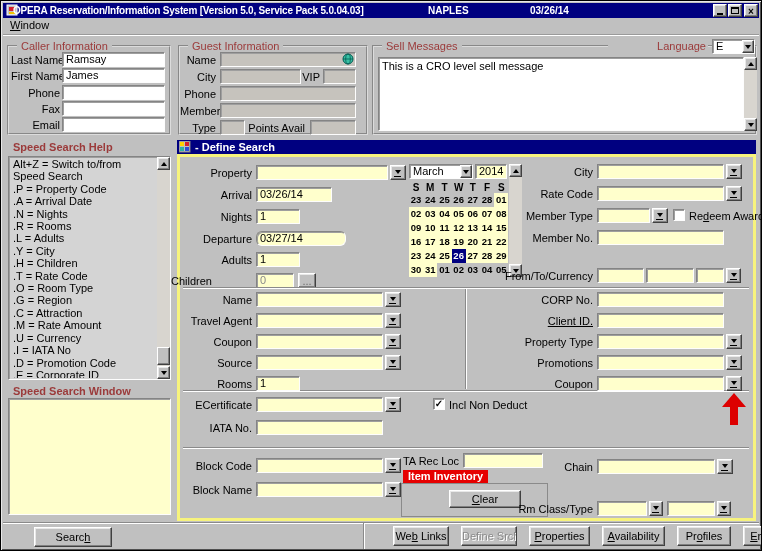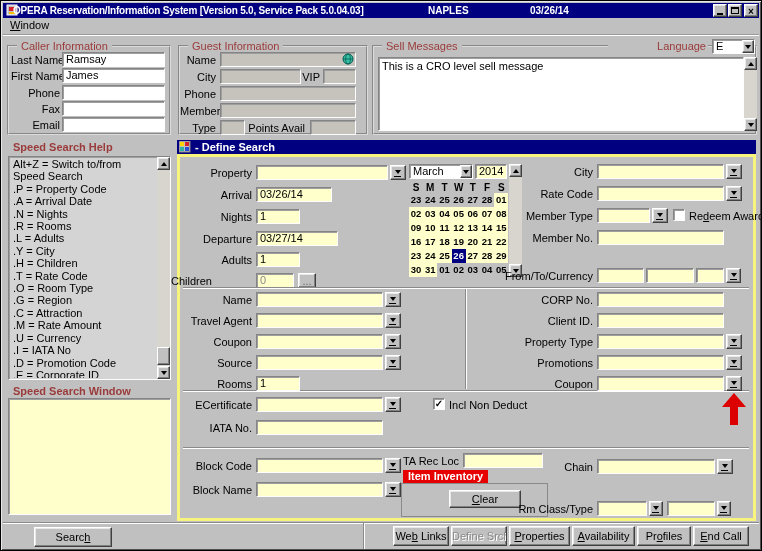--- a/index.html
+++ b/index.html
@@ -94,21 +94,21 @@
   
   .ra-head { position:absolute; width:0; height:0; border-left:12px solid transparent;
     border-right:12px solid transparent; border-bottom:14px solid var(--arrowred,#dd0000); }
   .ra-shaft { position:absolute; background:var(--arrowred,#dd0000); }
 
   
   .footer { position:absolute; left:2px; right:2px; bottom:2px; height:26px; background:#c0c0c0;
     border-top:1px solid #8a8a8a; box-shadow: inset 0 1px 0 #fff; }
   .fbtn { display:inline-block; height:20px; line-height:18px; text-align:center;
     background:#c0c0c0; border:1px solid; border-color:#fff #404040 #404040 #fff;
-    box-shadow: inset -1px -1px 0 #808080, inset 1px 1px 0 #e8e8e8; margin-right:2px;
+    box-shadow: inset -1px -1px 0 #808080, inset 1px 1px 0 #e8e8e8; margin-right:12px;
     vertical-align:top; white-space:nowrap; overflow:hidden; }
   .fbtn.disabled { color:#8a8a8a; text-shadow:1px 1px 0 #fff; }
   .push { position:absolute; }
 </style>
 </head>
 <body>
 
 <div class="screen">
 
   <div class="titlebar">
@@ -257,21 +257,21 @@
         <span class="lov-g"></span>
       </div>
 
     <div class="lbl" style="left:130px; top:188px; width:121px;">Arrival</div>
     <div class="fld f-y" style="left:255px; top:186px; width:76px;">03/26/14</div>
 
     <div class="lbl" style="left:130px; top:210px; width:121px;">Nights</div>
     <div class="fld f-y" style="left:255px; top:208px; width:44px;">1</div>
 
     <div class="lbl" style="left:130px; top:232px; width:121px;">Departure</div>
-    <div class="fld f-y" style="left:255px; top:230px; width:82px;">03/27/14</div>
+    <div class="fld f-y" style="left:255px; top:230px; width:90px;border-radius:6px;">03/27/14</div>
 
     <div class="lbl" style="left:130px; top:253px; width:121px;">Adults</div>
     <div class="fld f-y" style="left:255px; top:251px; width:44px;">1</div>
 
     <div class="lbl" style="left:130px; top:274px; width:121px;text-align:center;">Children</div>
     <div class="fld f-y" style="left:255px; top:272px; width:38px; color:#8a8a8a;">0</div>
     <div class="lov btn" style="left:297px; top:272px; width:18px; color:#6a6a6a;">...</div>
 
     <div class="mini-select" style="left:408px; top:163px; width:64px;">
       <span>March</span>
@@ -350,21 +350,21 @@
     <div class="lov btn" style="left:384px; top:354px;">
         <span class="lov-g"></span>
       </div>
 
     <div class="lbl" style="left:130px; top:377px; width:121px;">Rooms</div>
     <div class="fld f-y" style="left:255px; top:375px; width:44px;">1</div>
 
     <div class="lbl" style="left:472px; top:293px; width:120px;">CORP No.</div>
     <div class="fld f-y" style="left:596px; top:291px; width:127px;"></div>
 
-    <div class="lbl" style="left:472px; top:314px; width:120px;">Client ID.</div>
+    <div class="lbl" style="left:472px; top:314px; width:120px;text-decoration:underline;">Client ID.</div>
     <div class="fld f-y" style="left:596px; top:312px; width:127px;"></div>
 
     <div class="lbl" style="left:472px; top:335px; width:120px;">Property Type</div>
     <div class="fld f-y" style="left:596px; top:333px; width:127px;"></div>
     <div class="lov btn" style="left:725px; top:333px;">
         <span class="lov-g"></span>
       </div>
 
     <div class="lbl" style="left:472px; top:356px; width:120px;">Promotions</div>
     <div class="fld f-y" style="left:596px; top:354px; width:127px;"></div>

